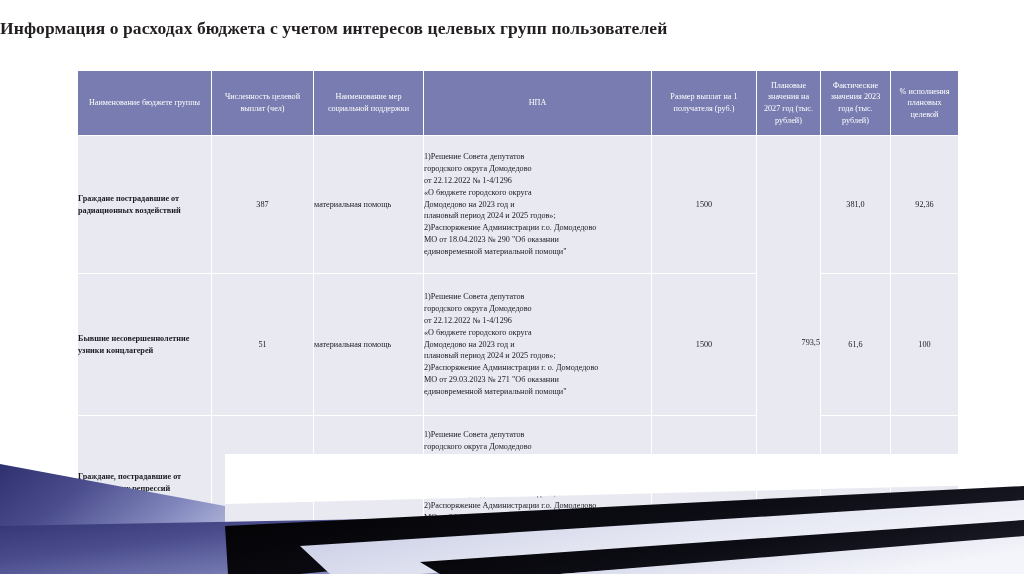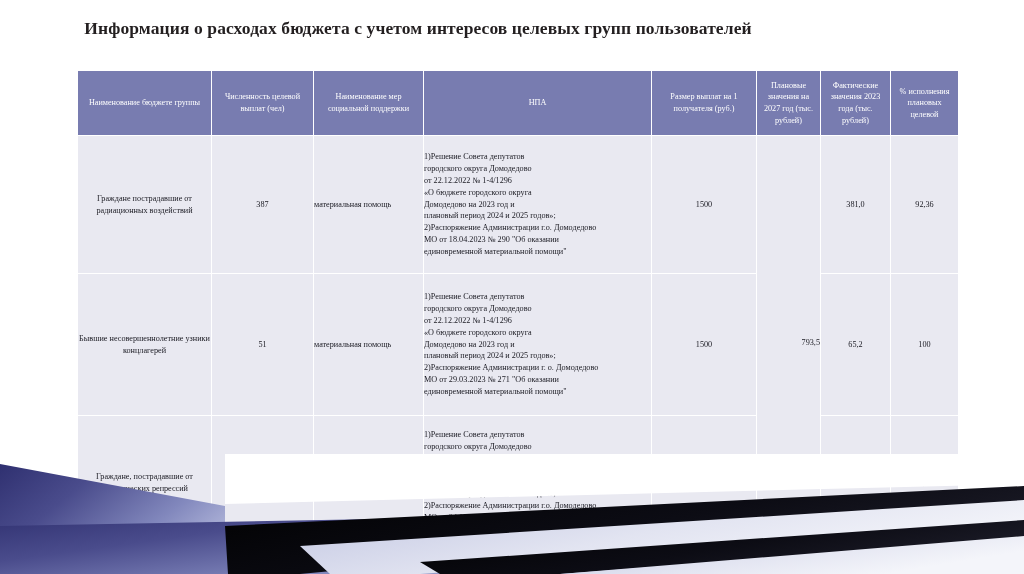--- a/index.html
+++ b/index.html
@@ -14,21 +14,21 @@
     overflow: hidden;
     position: relative;
   }
 
   
   #slide-title {
     position: absolute;
     left: 0;
     top: 18px;
     width: 836px;
-    text-align: center;
+    text-align: left;
     font-size: 17.5px;
     font-weight: bold;
     color: #231f20;
     letter-spacing: 0.1px;
   }
 
   
   #budget-table {
     position: absolute;
     left: 77px;
@@ -55,22 +55,21 @@
     height: 60px;
     padding: 2px 4px;
   }
   #budget-table tbody td {
     background: #e9e9f1;
     color: #1a1a22;
     font-size: 8.2px;
     line-height: 1.46;
   }
   td.c-group {
-    text-align: center;
-    font-weight: normal;
+    font-weight: bold;
     font-size: 8.4px;
     padding: 2px 6px;
   }
   td.c-num {
     text-align: center;
     font-size: 8.6px;
   }
   td.c-measure {
     text-align: left;
     font-size: 8.3px;
@@ -164,21 +163,21 @@
       <td class="c-npa" style="white-space: pre-line;">1)Решение Совета депутатов
 городского округа Домодедово
 от 22.12.2022 № 1-4/1296
 «О  бюджете городского округа
 Домодедово на 2023 год и
 плановый период 2024 и 2025 годов»;
 2)Распоряжение Администрации г. о. Домодедово
 МО от 29.03.2023 № 271 "Об  оказании
 единовременной материальной помощи"</td>
       <td class="c-num">1500</td>
-      <td class="c-num">65,2</td>
+      <td class="c-num">61,6</td>
       <td class="c-num">100</td>
     </tr>
     <tr class="data-row-3">
       <td class="c-group">Граждане, пострадавшие от политических репрессий</td>
       <td class="c-num">191</td>
       <td class="c-measure">материальная помощь</td>
       <td class="c-npa" style="white-space: pre-line;">1)Решение Совета депутатов
 городского округа Домодедово
 от 22.12.2022 № 1-4/1296
 «О  бюджете городского округа

